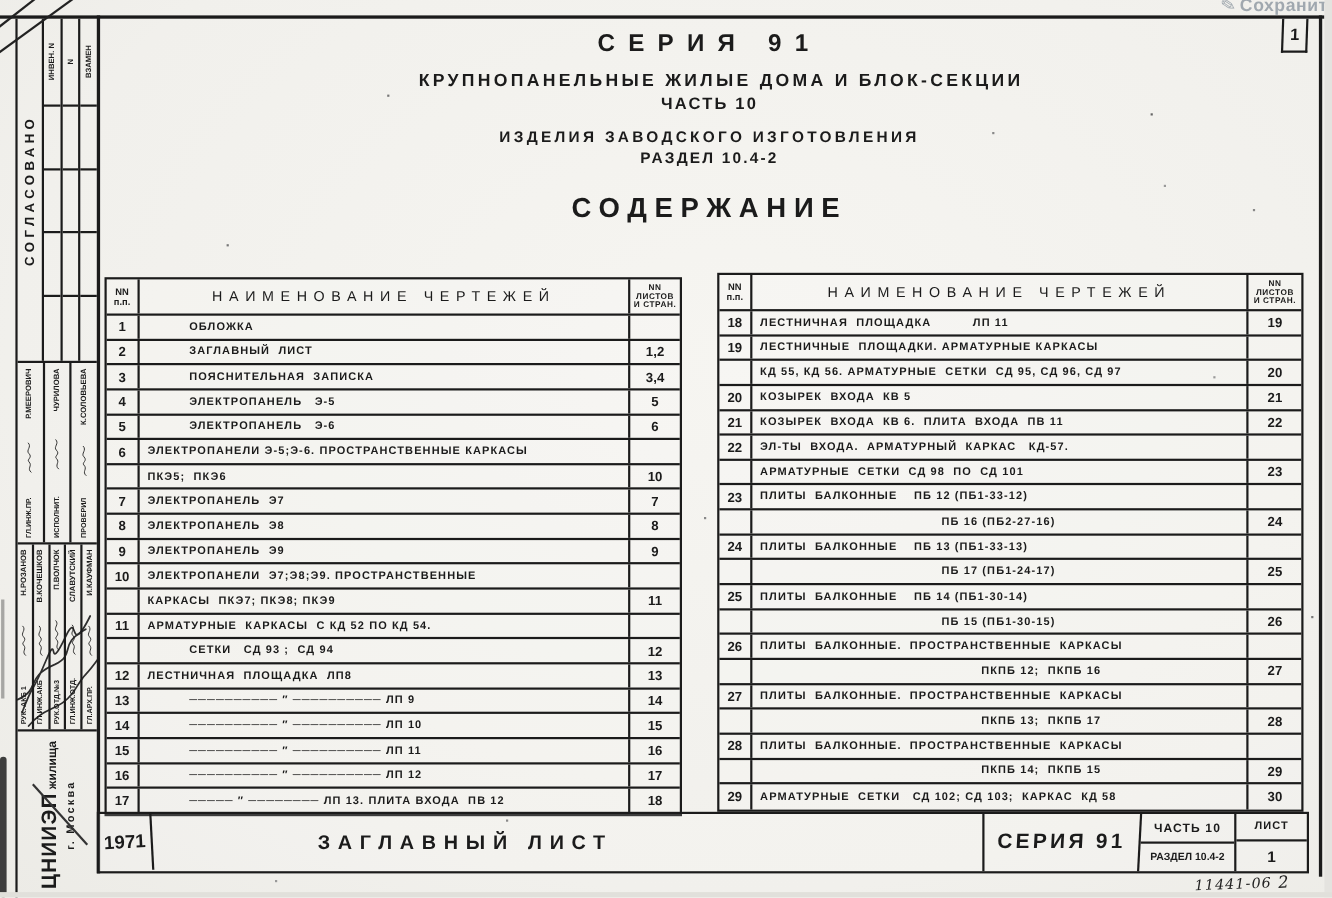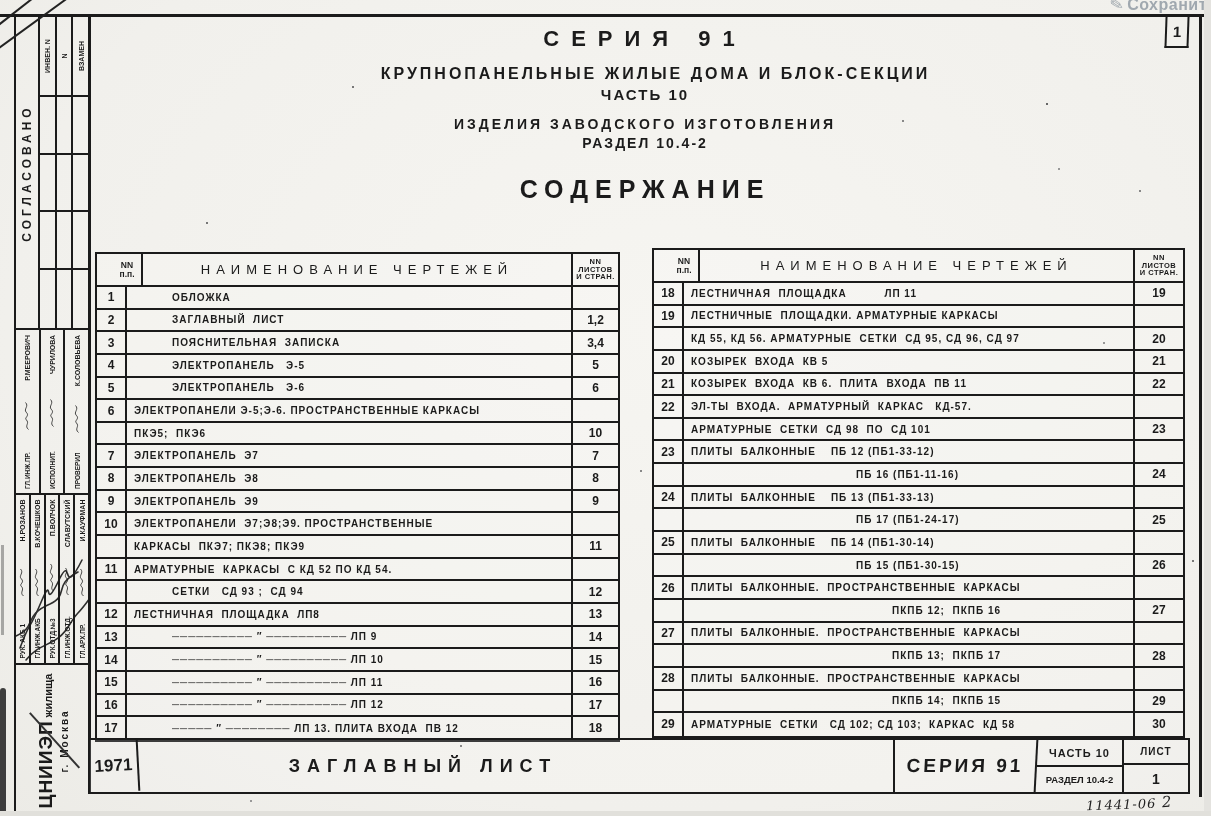--- a/index.html
+++ b/index.html
@@ -40,21 +40,21 @@
   .h-line4    { margin-top:3px;  font-size:14px; font-weight:bold; letter-spacing:2px; }
   .h-contents { margin-top:24px; font-size:25px; font-weight:bold; letter-spacing:7px; }
 
   
   .toc { position:absolute; border:2.5px solid #1b1b1b; background:rgba(255,255,255,.15); }
   .toc-left  { left:95px;  top:252px; width:525px; }
   .toc-right { left:652px; top:248px; width:533px; }
   .thead, .trow { display:grid; }
   .toc-left  .thead, .toc-left  .trow { grid-template-columns:30px 1fr 45px; }
   .toc-right .thead, .toc-right .trow { grid-template-columns:30px 1fr 48px; }
-  .thead { height:33px; border-bottom:2px solid #1b1b1b;padding-left:16px; }
+  .thead { height:33px; border-bottom:2px solid #1b1b1b; }
   .trow  { height:22.65px; border-bottom:2px solid #1b1b1b; }
   .tbody .trow:last-child { border-bottom:none; }
   .tc { display:flex; align-items:center; justify-content:center; overflow:hidden; }
   .tc.num, .thead .tc:first-child { border-right:2px solid #1b1b1b; }
   .tc.nm,  .thead .tc.nmh         { border-right:2px solid #1b1b1b; }
   .tc.num, .tc.pg { font-size:12px; font-weight:bold; }
   .tc.nm { justify-content:flex-start; font-size:10px; font-weight:bold; letter-spacing:1px; white-space:pre; }
   .tc.nm.ind0 { padding-left:7px; }
   .tc.nm.ind1 { padding-left:45px; }
   .tc.nm.ind2 { padding-left:172px; }
@@ -435,21 +435,21 @@
           <div class="tc nm ind0">АРМАТУРНЫЕ  СЕТКИ  СД 98  ПО  СД 101</div>
           <div class="tc pg">23</div>
         </div>
         <div class="trow">
           <div class="tc num">23</div>
           <div class="tc nm ind0">ПЛИТЫ  БАЛКОННЫЕ    ПБ 12 (ПБ1-33-12)</div>
           <div class="tc pg"></div>
         </div>
         <div class="trow">
           <div class="tc num"></div>
-          <div class="tc nm ind2">ПБ 16 (ПБ1-11-16)</div>
+          <div class="tc nm ind2">ПБ 16 (ПБ2-27-16)</div>
           <div class="tc pg">24</div>
         </div>
         <div class="trow">
           <div class="tc num">24</div>
           <div class="tc nm ind0">ПЛИТЫ  БАЛКОННЫЕ    ПБ 13 (ПБ1-33-13)</div>
           <div class="tc pg"></div>
         </div>
         <div class="trow">
           <div class="tc num"></div>
           <div class="tc nm ind2">ПБ 17 (ПБ1-24-17)</div>

